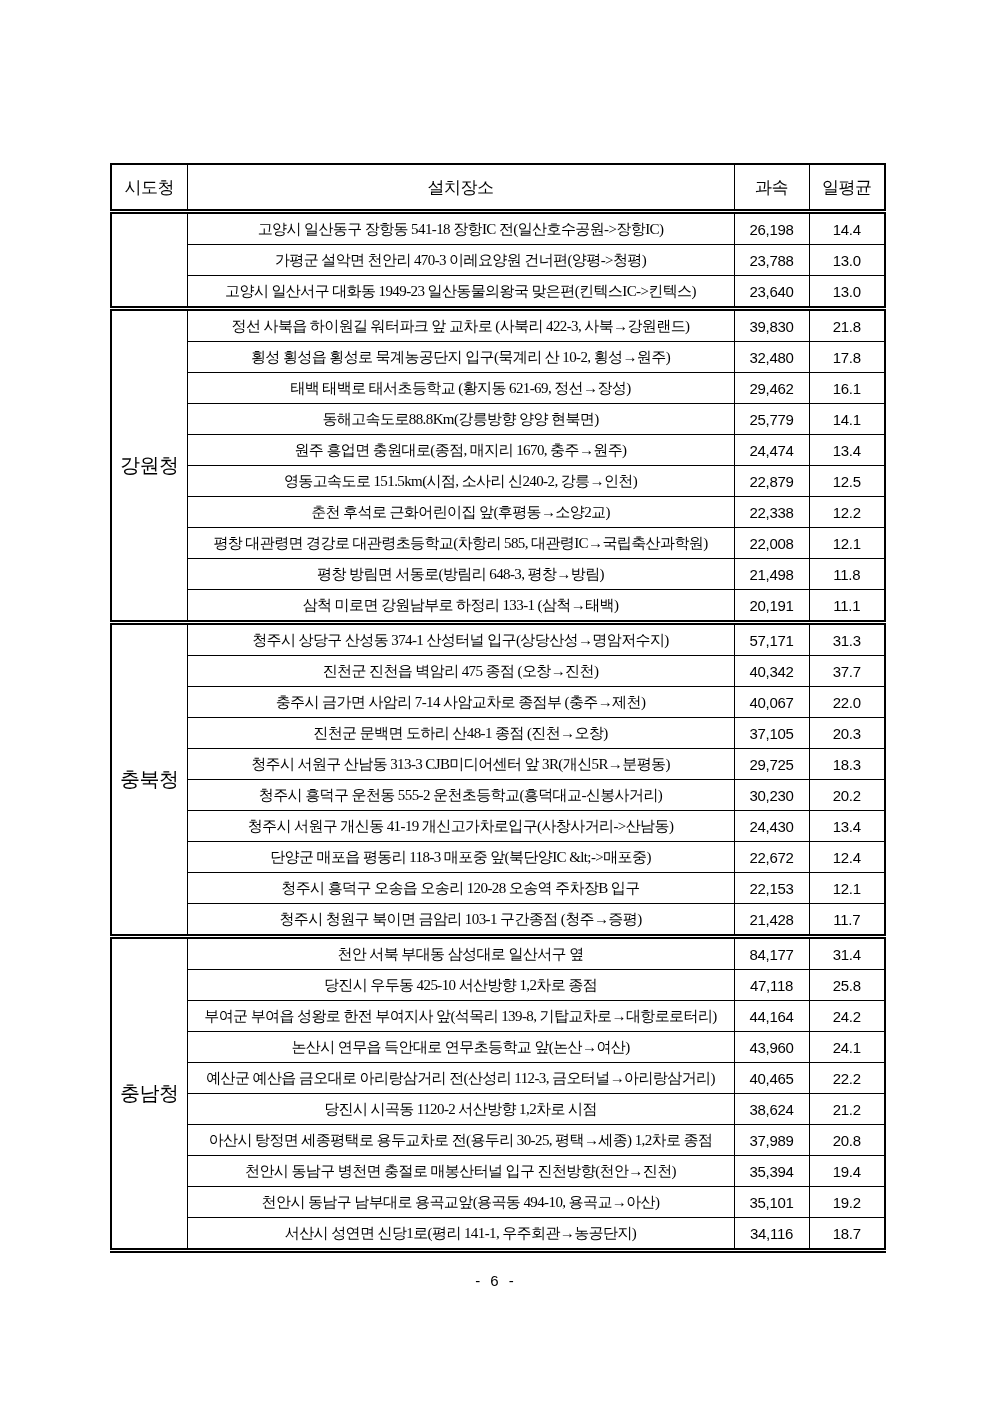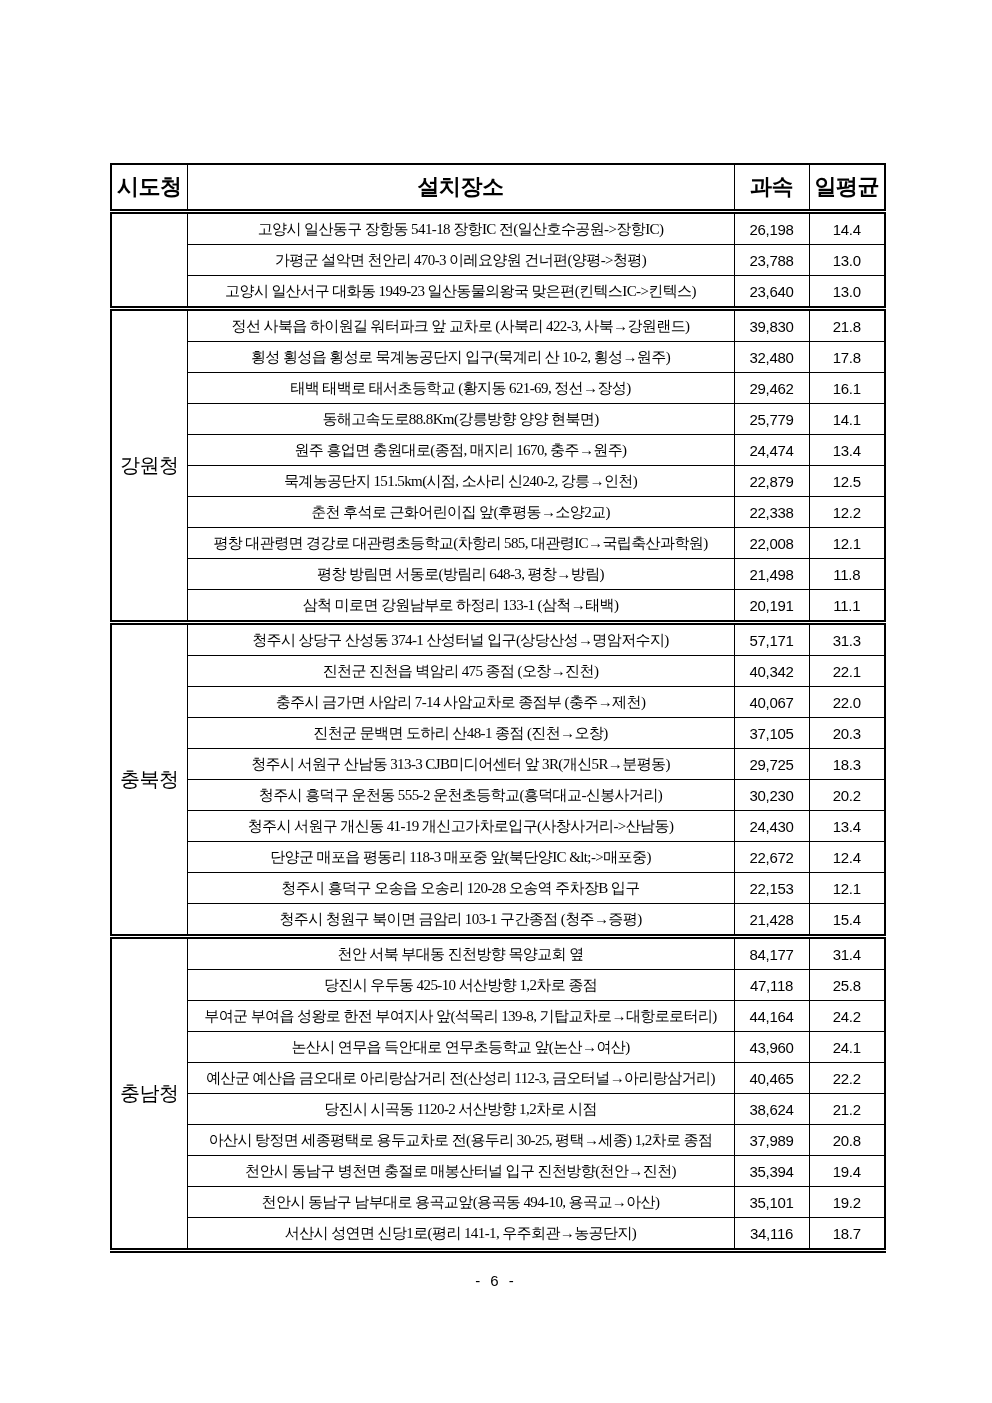--- a/index.html
+++ b/index.html
@@ -36,22 +36,22 @@
 
   table.cam th, table.cam td {
     border: 1px solid #000;
     text-align: center;
     vertical-align: middle;
     padding: 0 3px;
     overflow: hidden;
   }
   table.cam thead th {
     height: 44px;
-    font-size: 22px;
-    font-weight: bold;
+    font-size: 17px;
+    font-weight: normal;
     letter-spacing: -0.5px;
     border-bottom: 5px double #000;
     margin-left: 44px;
   }
   table.cam tbody.group { border-top: 5px double #000; }
   table.cam td { height: 30px; }
 
   td.region {
     font-size: 20px;
     letter-spacing: -0.5px;
@@ -144,21 +144,21 @@
             <td class="loc"><span class="fit">동해고속도로88.8Km(강릉방향 양양 현북면)</span></td>
             <td class="num">25,779</td>
             <td class="num">14.1</td>
           </tr>
           <tr>
             <td class="loc"><span class="fit">원주 흥업면 충원대로(종점, 매지리 1670, 충주→원주)</span></td>
             <td class="num">24,474</td>
             <td class="num">13.4</td>
           </tr>
           <tr>
-            <td class="loc"><span class="fit">묵계농공단지 151.5km(시점, 소사리 신240-2, 강릉→인천)</span></td>
+            <td class="loc"><span class="fit">영동고속도로 151.5km(시점, 소사리 신240-2, 강릉→인천)</span></td>
             <td class="num">22,879</td>
             <td class="num">12.5</td>
           </tr>
           <tr>
             <td class="loc"><span class="fit">춘천 후석로 근화어린이집 앞(후평동→소양2교)</span></td>
             <td class="num">22,338</td>
             <td class="num">12.2</td>
           </tr>
           <tr>
             <td class="loc"><span class="fit">평창 대관령면 경강로 대관령초등학교(차항리 585, 대관령IC→국립축산과학원)</span></td>
@@ -179,21 +179,21 @@
         <tbody class="group">
           <tr>
             <td class="region" rowspan="10">충북청</td>
             <td class="loc"><span class="fit">청주시 상당구 산성동 374-1 산성터널 입구(상당산성→명암저수지)</span></td>
             <td class="num">57,171</td>
             <td class="num">31.3</td>
           </tr>
           <tr>
             <td class="loc"><span class="fit">진천군 진천읍 벽암리 475 종점 (오창→진천)</span></td>
             <td class="num">40,342</td>
-            <td class="num">22.1</td>
+            <td class="num">37.7</td>
           </tr>
           <tr>
             <td class="loc"><span class="fit">충주시 금가면 사암리 7-14 사암교차로 종점부 (충주→제천)</span></td>
             <td class="num">40,067</td>
             <td class="num">22.0</td>
           </tr>
           <tr>
             <td class="loc"><span class="fit">진천군 문백면 도하리 산48-1 종점 (진천→오창)</span></td>
             <td class="num">37,105</td>
             <td class="num">20.3</td>
@@ -219,27 +219,27 @@
             <td class="num">12.4</td>
           </tr>
           <tr>
             <td class="loc"><span class="fit">청주시 흥덕구 오송읍 오송리 120-28 오송역 주차장B 입구</span></td>
             <td class="num">22,153</td>
             <td class="num">12.1</td>
           </tr>
           <tr>
             <td class="loc"><span class="fit">청주시 청원구 북이면 금암리 103-1 구간종점 (청주→증평)</span></td>
             <td class="num">21,428</td>
-            <td class="num">15.4</td>
+            <td class="num">11.7</td>
           </tr>
         </tbody>
         <tbody class="group">
           <tr>
             <td class="region" rowspan="10">충남청</td>
-            <td class="loc"><span class="fit">천안 서북 부대동 진천방향 목양교회 옆</span></td>
+            <td class="loc"><span class="fit">천안 서북 부대동 삼성대로 일산서구 옆</span></td>
             <td class="num">84,177</td>
             <td class="num">31.4</td>
           </tr>
           <tr>
             <td class="loc"><span class="fit">당진시 우두동 425-10 서산방향 1,2차로 종점</span></td>
             <td class="num">47,118</td>
             <td class="num">25.8</td>
           </tr>
           <tr>
             <td class="loc"><span class="fit">부여군 부여읍 성왕로 한전 부여지사 앞(석목리 139-8, 기탑교차로→대항로로터리)</span></td>

